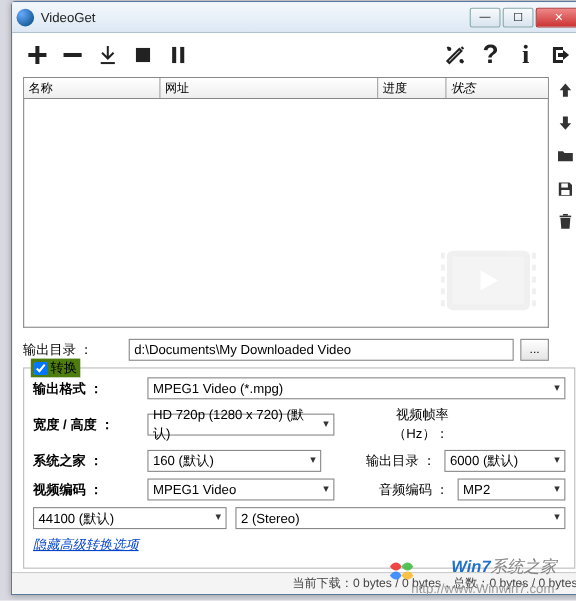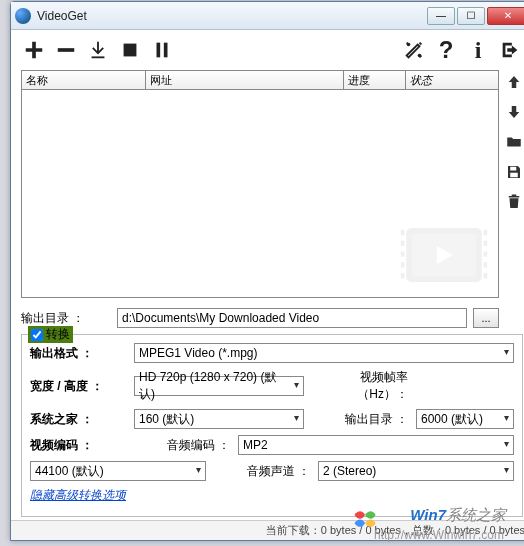--- a/index.html
+++ b/index.html
@@ -187,32 +187,32 @@
       <div class="lbl">输出格式 ：</div>
       <div class="sel full">MPEG1 Video (*.mpg)</div>
     </div>
     <div class="fs-row">
       <div class="lbl">宽度 / 高度 ：</div>
       <div class="sel half" style="width:170px">HD 720p (1280 x 720) (默认)</div>
       <div class="lbl2" style="width:96px">视频帧率（Hz）：</div>
     </div>
     <div class="fs-row">
       <div class="lbl">系统之家 ：</div>
-      <div class="sel half" style="width:170px">160 (默认)</div>
+      <div class="sel half" style="width:158px">160 (默认)</div>
       <div class="lbl2" style="width:96px">输出目录 ：</div>
       <div class="sel half" style="flex:1">6000 (默认)</div>
     </div>
     <div class="fs-row">
       <div class="lbl">视频编码 ：</div>
+      <div class="sel half" style="width:170px">MPEG1 Video</div>
       <div class="lbl2" style="width:96px">音频编码 ：</div>
       <div class="sel half" style="flex:1">MP2</div>
     </div>
     <div class="fs-row">
       <div class="sel half" style="width:176px">44100 (默认)</div>
-      <div class="lbl2" style="width:96px">音频声道 ：</div>
       <div class="sel half" style="flex:1">2 (Stereo)</div>
     </div>
     <div class="fs-row">
       <span class="link">隐藏高级转换选项</span>
     </div>
   </div>
 
   <div class="statusbar">
     <span>当前下载：0 bytes / 0 bytes，总数：0 bytes / 0 bytes</span>
   </div>

